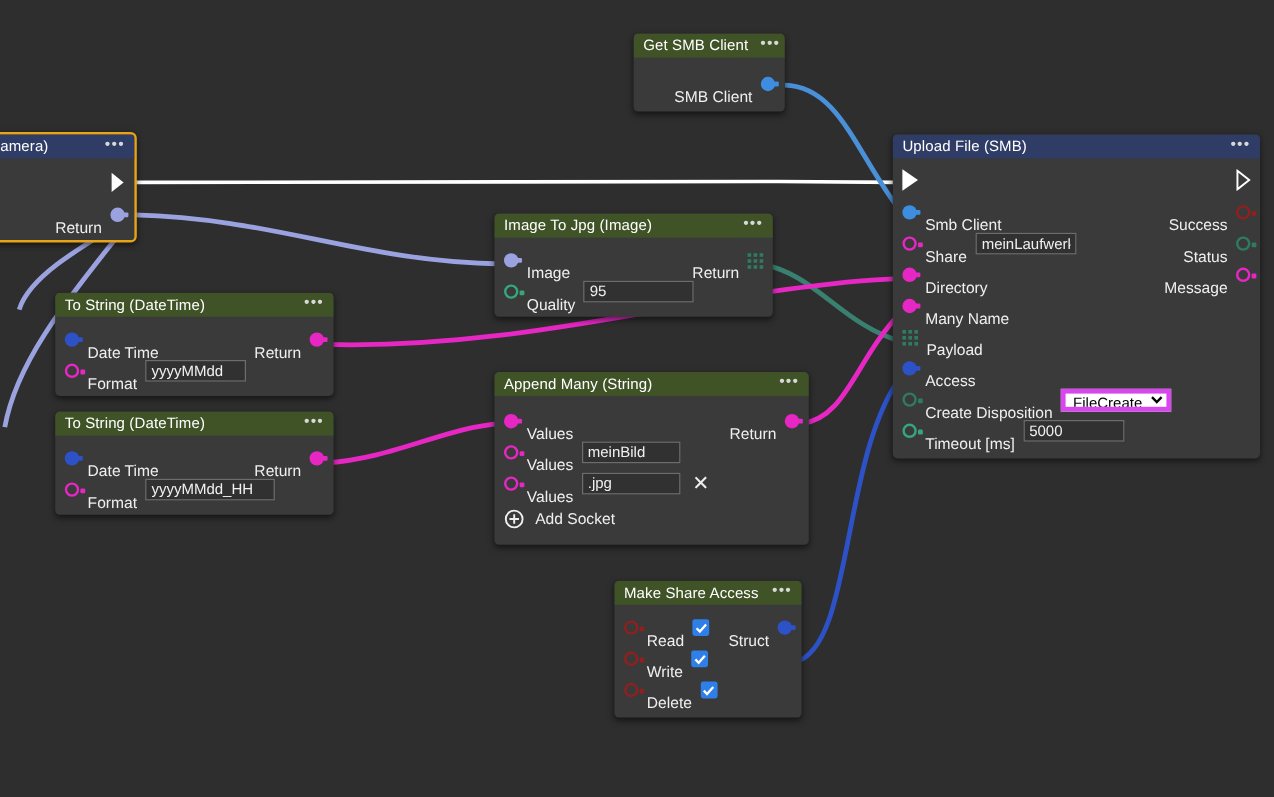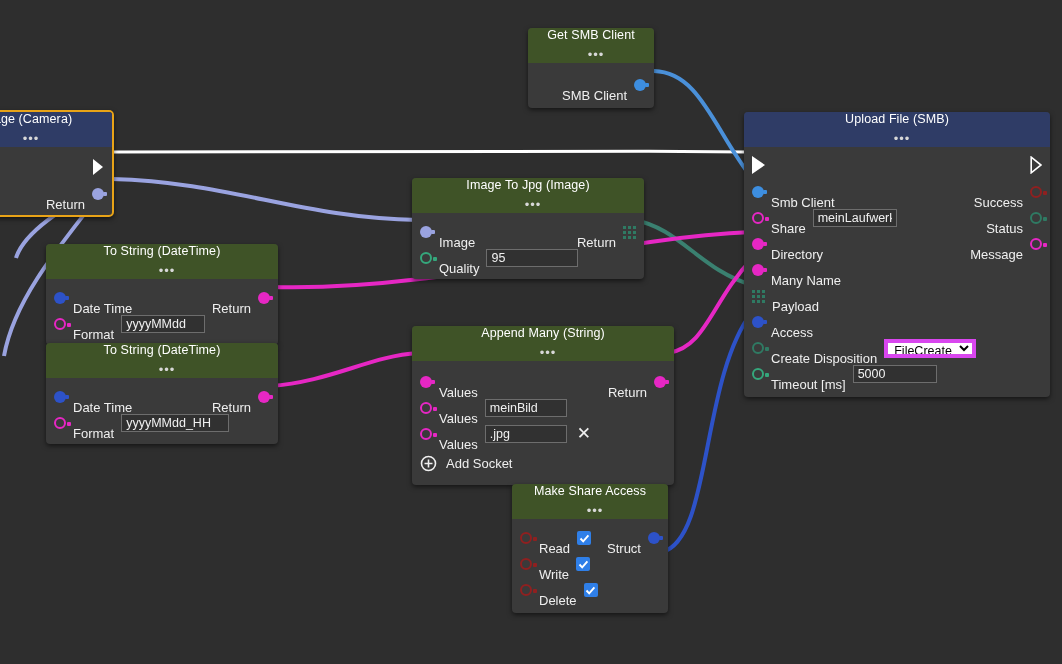--- a/index.html
+++ b/index.html
@@ -18,27 +18,26 @@
     position:absolute;
     background:#3a3a3a;
     border-radius:4px;
     box-shadow:0 2px 5px rgba(0,0,0,.55);
     color:#e8e8e8;
     font-size:13px;
     overflow:hidden;
   }
   .node.sel{border:2px solid #e8a317;border-radius:5px;}
   .node-hd{
-    height:35px;
+    height:20px;
     display:flex;align-items:center;
     padding:0 8px;
     font-size:12.5px;
     color:#fff;
     white-space:nowrap;
-    flex-direction:column;
   }
   .hd-green{background:#3f5327;}
   .hd-blue{background:#2f3c66;}
   .hd-title{flex:1;letter-spacing:.1px;}
   .dots{
     letter-spacing:1px;font-size:13px;color:#d8d8d8;
     line-height:8px;padding-bottom:4px;margin-left:10px;
   }
   .node-bd{padding:6px 0 8px 0;}
 
@@ -282,21 +281,21 @@
       <div class="row">
         <div class="in-side">
           <span class="ring magenta"></span>
           <span class="lbl">Format</span>
         </div>
         <input class="fld w-fmt" style="width: 108px;" value="yyyyMMdd_HH">
       </div>
     </div>
   </div>
 
-  <div class="node" id="n-append" style="left:412px;top:326px;width:262px;">
+  <div class="node" id="n-append" style="left:412px;top:310px;width:262px;">
     <div class="node-hd hd-green">
       <span class="hd-title">Append Many (String)</span>
       <span class="dots">•••</span>
     </div>
     <div class="node-bd" style="padding:8px 0 10px 0;">
       <div class="row">
         <div class="in-side">
           <span class="sock i fill-magenta"></span>
           <span class="lbl">Values</span>
         </div>

